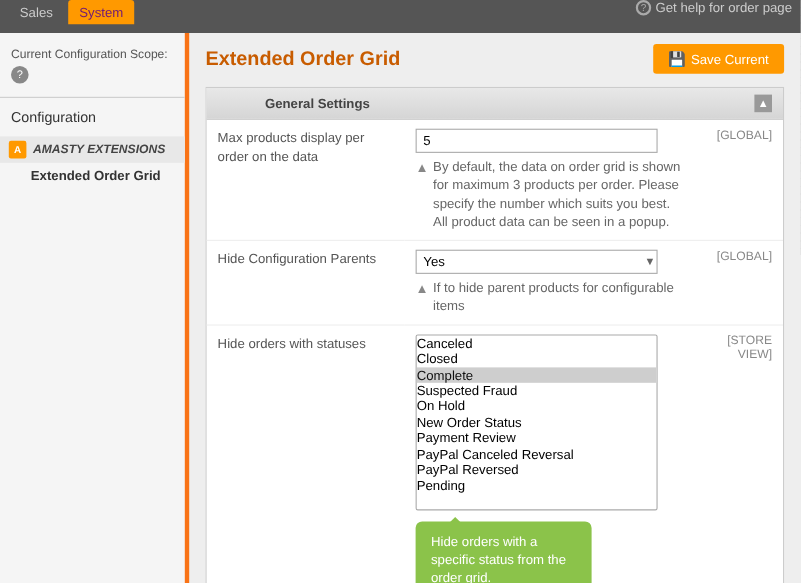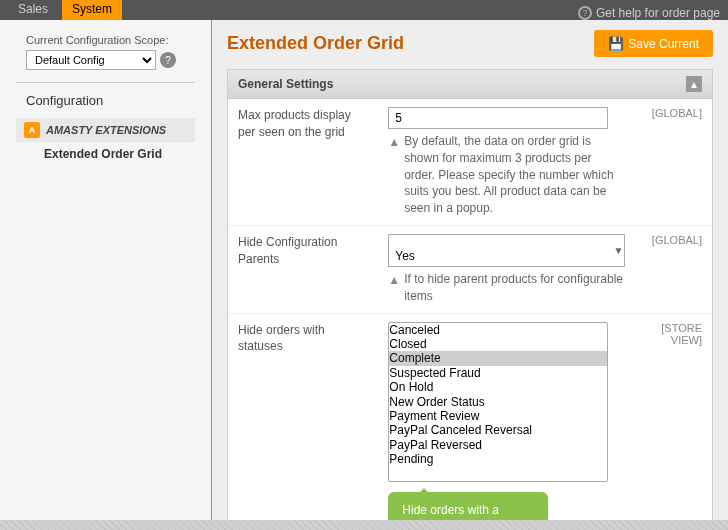--- a/index.html
+++ b/index.html
@@ -13,61 +13,61 @@
         rgba(180,180,180,0.4) 4px,
         rgba(180,180,180,0.4) 5px
       );
       width: 728px;
       height: 530px;
       overflow: hidden;
     }
 
     .top-nav {
       background: #555;
-      height: 20px;
-      display: flex;
-      align-items: flex-end;
+      height: 30px;
+      display: flex;
+      align-items: flex-start;
       padding: 0 8px;
       gap: 4px;
     }
 
     .nav-item {
       color: #ccc;
       padding: 4px 10px;
       cursor: pointer;
       font-size: 12px;
     }
 
     .nav-item.active {
       background: #f90;
-      color: #000000;
+      color: #701a75;
       border-radius: 3px 3px 0 0;
     }
 
     .nav-help {
       margin-left: auto;
       color: #ccc;
       font-size: 11px;
       display: flex;
       align-items: center;
       gap: 4px;
       cursor: pointer;
     }
 
     .main-content {
       display: flex;
       background: #eee;
       height: calc(530px - 30px);
     }
 
     .sidebar {
-      width: 212px;
+      width: 172px;
       background: #f5f5f5;
-      border-right: 1px solid #f97316;
-      padding: 10px 16px;
+      border-right: 4px solid #f97316;
+      padding: 10px 0;
       flex-shrink: 0;
     }
 
     .scope-label {
       font-size: 11px;
       color: #555;
       padding: 4px 10px 2px;
     }
 
     .scope-select-wrap {
@@ -201,20 +201,21 @@
       border-bottom: 1px solid #ccc;
       display: flex;
       align-items: center;
       justify-content: space-between;
     }
 
     .section-header-title {
       font-size: 12px;
       font-weight: bold;
       color: #444;
+      margin-left: 43px;
     }
 
     .section-toggle {
       width: 16px;
       height: 16px;
       background: #999;
       display: flex;
       align-items: center;
       justify-content: center;
       color: #fff;
@@ -273,23 +274,23 @@
       margin-top: 1px;
     }
 
     .select-wrap {
       position: relative;
       display: inline-block;
     }
 
     .dropdown-select {
       border: 1px solid #aaa;
-      padding: 14px 24px 3px 6px;
-      font-size: 12px;
-      width: 237px;
+      padding: 3px 24px 3px 6px;
+      font-size: 12px;
+      width: 220px;
       background: #fff;
       appearance: none;
       cursor: pointer;
     }
 
     .select-arrow {
       position: absolute;
       right: 2px;
       top: 50%;
       transform: translateY(-50%);
@@ -344,23 +345,20 @@
     <span style="width:14px;height:14px;border:2px solid #aaa;border-radius:50%;display:inline-flex;align-items:center;justify-content:center;color:#aaa;font-size:9px;">?</span>
     <span>Get help for order page</span>
   </div>
 </div>
 
 <div class="main-content">
 
   <div class="sidebar">
     <div class="scope-label">Current Configuration Scope:</div>
     <div class="scope-select-wrap">
-      <select class="scope-select">
-        <option>Default Config</option>
-      </select>
       <div class="scope-info-icon">?</div>
     </div>
 
     <div class="sidebar-divider"></div>
 
     <div class="sidebar-heading">Configuration</div>
 
     <div class="sidebar-section">
       <div class="sidebar-section-header">
         <div class="amasty-icon">A</div>
@@ -382,21 +380,21 @@
     <div class="section-box">
       <div class="section-header">
         <span class="section-header-title">General Settings</span>
         <div class="section-toggle">▲</div>
       </div>
 
       <table class="settings-table">
 
         <tbody>
             <tr>
-          <td class="field-label">Max products display per seen on the grid</td>
+          <td class="field-label">Max products display per order on the data</td>
           <td>
             <input type="text" class="text-input" value="5" style="">
             <div class="hint-text">
               <span class="hint-icon">▲</span>
               <span>By default, the data on order grid is shown for maximum 3 products per order. Please specify the number which suits you best. All product data can be seen in a popup.</span>
             </div>
           </td>
           <td class="field-global">[GLOBAL]</td>
         </tr>
 

